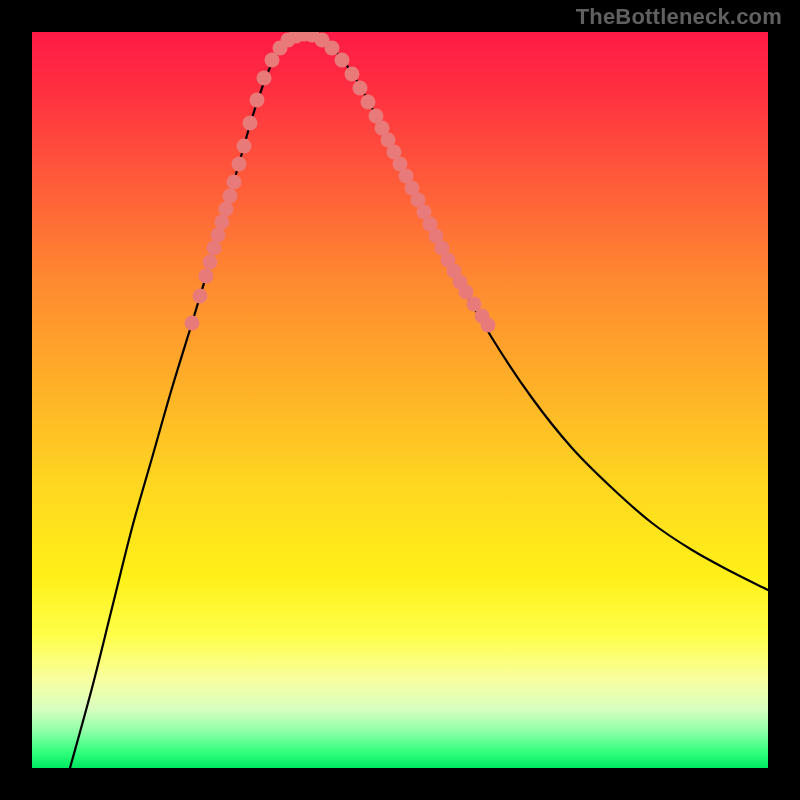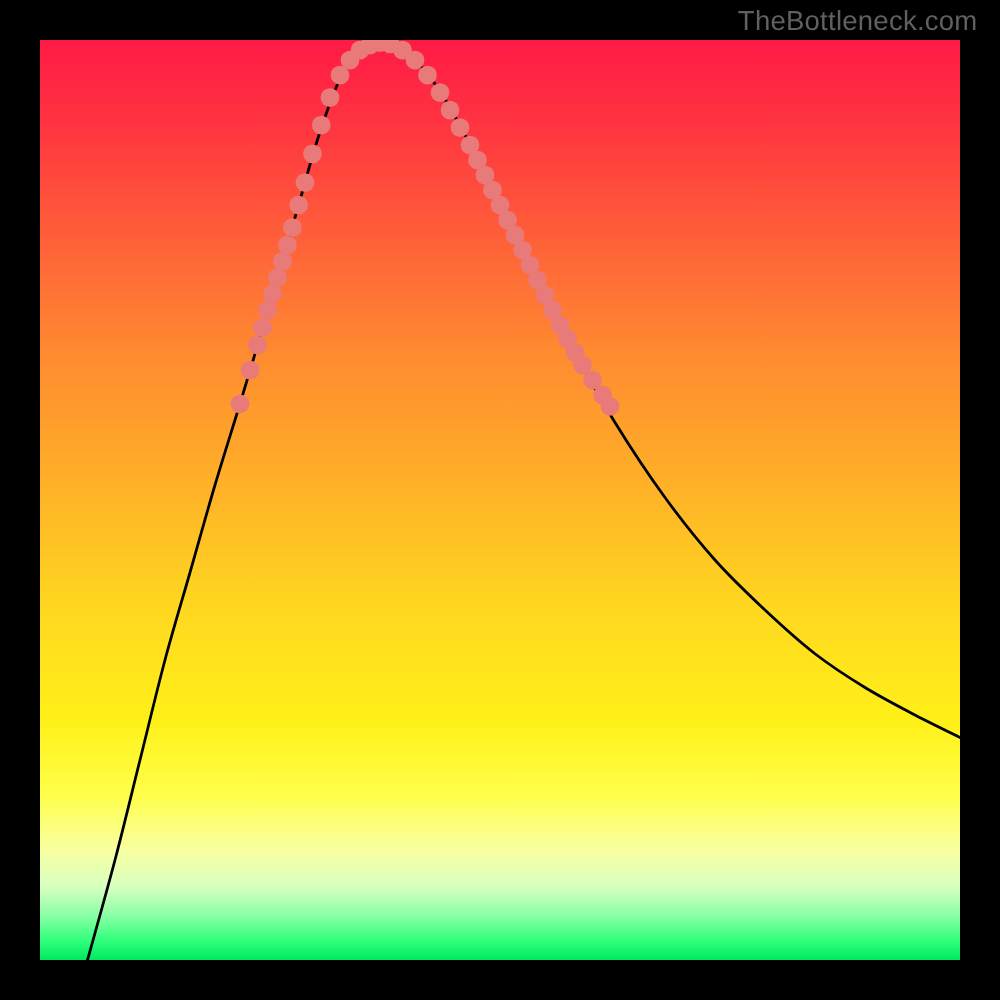--- a/index.html
+++ b/index.html
@@ -45,21 +45,21 @@
       #8effa8 95%,
       #2eff7a 98%,
       #00e860 100%
     );
   }
   .watermark {
     position: absolute;
     top: 4px;
     right: 18px;
     font-size: 22px;
-    font-weight: 400;
+    font-weight: 700;
     color: #606060;
     letter-spacing: 0.2px;
   }
   svg.curve {
     position: absolute;
     inset: 0;
     width: 100%;
     height: 100%;
     overflow: visible;
   }

